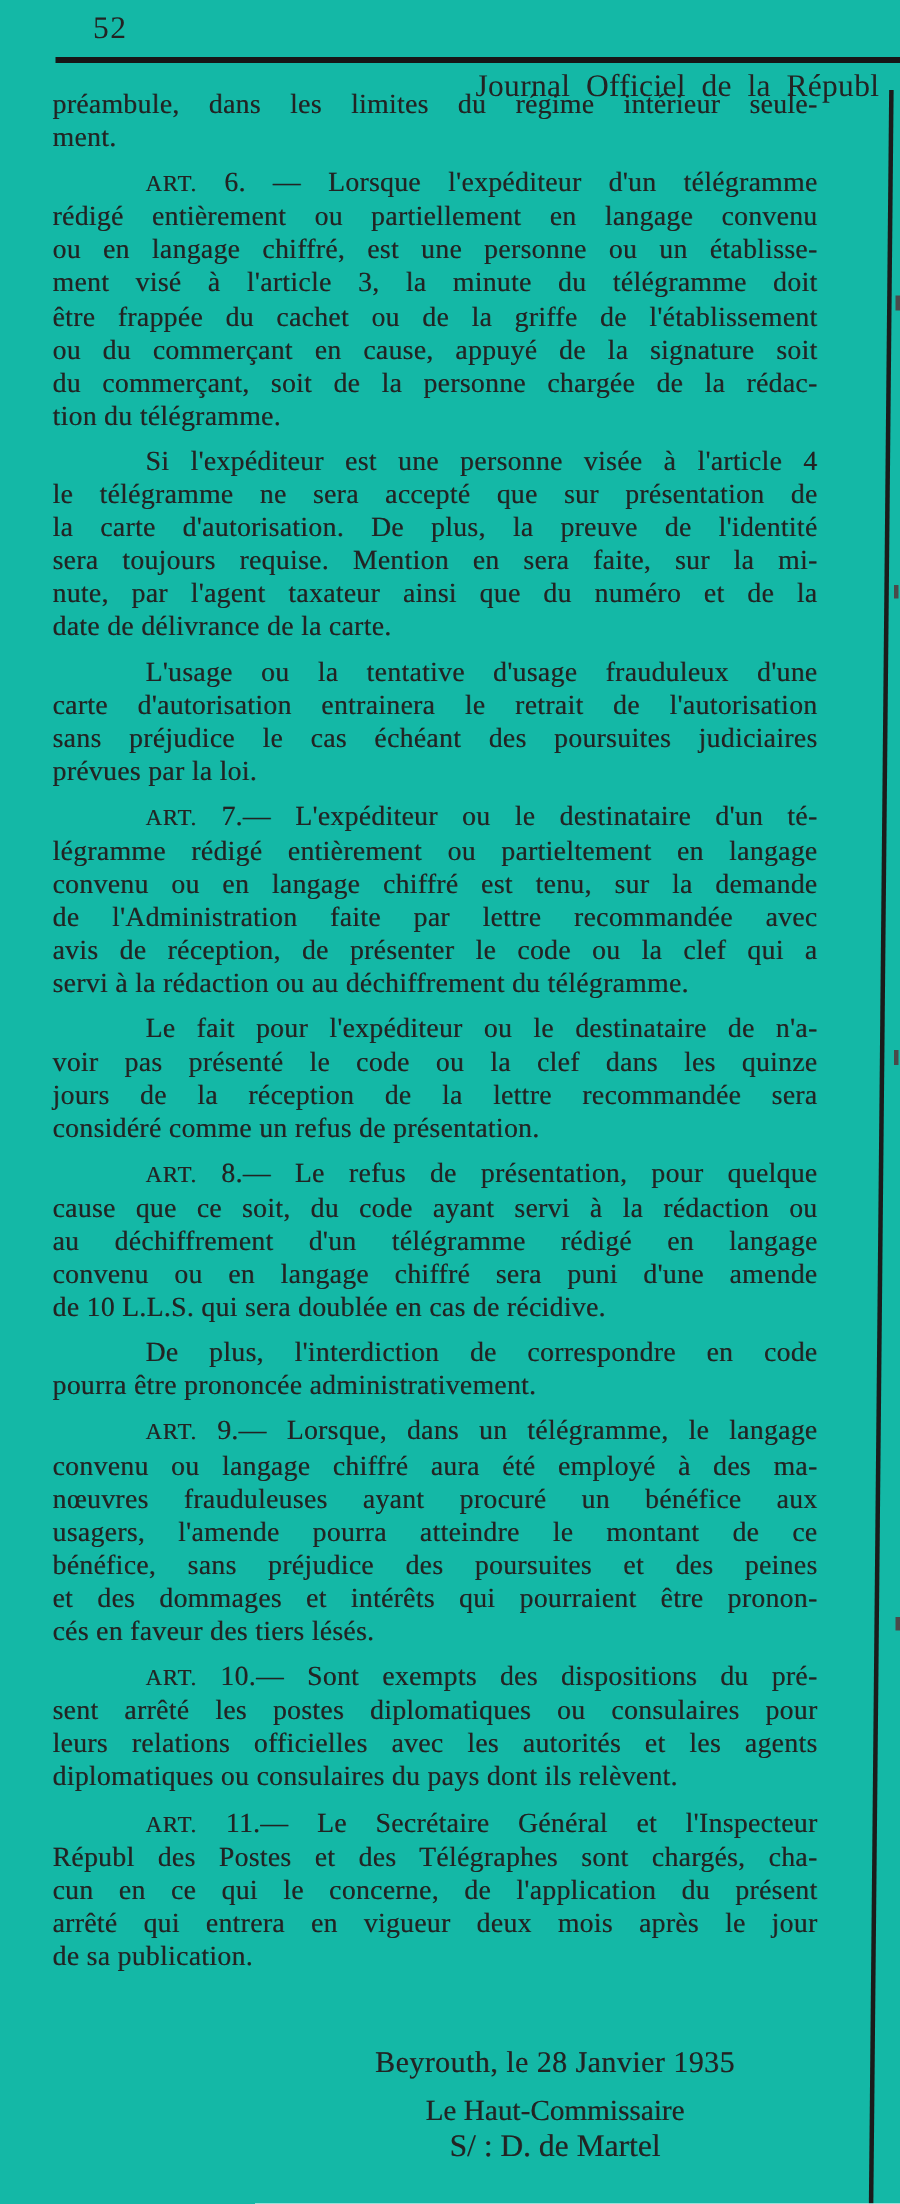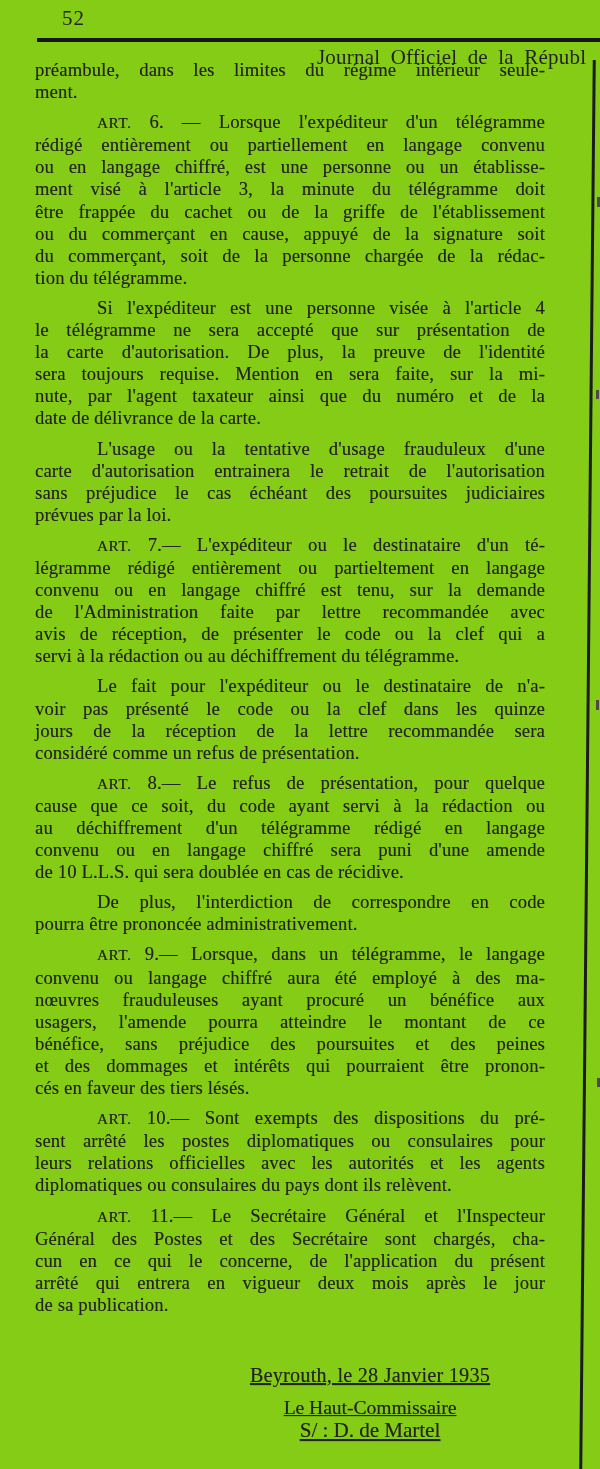--- a/index.html
+++ b/index.html
@@ -1,20 +1,20 @@
 <!DOCTYPE html>
 <html><head>
 <meta charset="utf-8">
 <style>
   * { margin:0; padding:0; box-sizing:border-box; }
   html, body { background:#ffffff; }
   body { width:600px; }
   .page {
     position:relative; width:600px; height:1469px;
-    background:#84cc16; overflow:hidden;
+    background:#14b8a6; overflow:hidden;
     font-family:"Liberation Serif", "DejaVu Serif", serif;
     color:#232323;
   }
   .page-number {
     position:absolute; top:6px; left:62px;
     font-size:21px; letter-spacing:1px;
   }
   .header-title {
     position:absolute; top:6px; left:317px;
     font-size:21px; white-space:nowrap;
@@ -36,21 +36,20 @@
   .para { margin-top:8px; }
   .para:first-child { margin-top:2px; }
   .line { text-align:justify; text-align-last:justify; }
   .line.last { text-align-last:left; }
   .line.indent { text-indent:62px; }
   .artcap { font-size:0.82em; letter-spacing:0.6px; }
   .signature {
     position:absolute; left:170px; top:1364px; width:400px;
     text-align:center;
     text-shadow:0.3px 0.3px 0.3px rgba(25,25,25,0.45);
-    text-decoration:underline;
   }
   .place-date { font-size:20px; margin-bottom:9px; letter-spacing:0.3px; }
   .sig-title { font-size:19.5px; line-height:23px; }
   .sig-name  { font-size:21px; line-height:23px; }
   .artifact { position:absolute; background:#4a4a4a; }
 </style>
 </head>
 <body>
 
 <div class="page">
@@ -127,21 +126,21 @@
         <div class="line last">cés en faveur des tiers lésés.</div>
       </div>
       <div class="para">
         <div class="line indent"><span class="artcap">ART.</span> 10.— Sont exempts des dispositions du pré-</div>
         <div class="line">sent arrêté les postes diplomatiques ou consulaires pour</div>
         <div class="line">leurs relations officielles avec les autorités et les agents</div>
         <div class="line last">diplomatiques ou consulaires du pays dont ils relèvent.</div>
       </div>
       <div class="para">
         <div class="line indent"><span class="artcap">ART.</span> 11.— Le Secrétaire Général et l'Inspecteur</div>
-        <div class="line">Général des Postes et des Secrétaire sont chargés, cha-</div>
+        <div class="line">Républ des Postes et des Télégraphes sont chargés, cha-</div>
         <div class="line">cun en ce qui le concerne, de l'application du présent</div>
         <div class="line">arrêté qui entrera en vigueur deux mois après le jour</div>
         <div class="line last">de sa publication.</div>
       </div>
     </div>
 
   <div class="signature">
     <div class="place-date">Beyrouth, le 28 Janvier 1935</div>
     <div class="sig-title">Le Haut-Commissaire</div>
     <div class="sig-name">S/ : D. de Martel</div>

